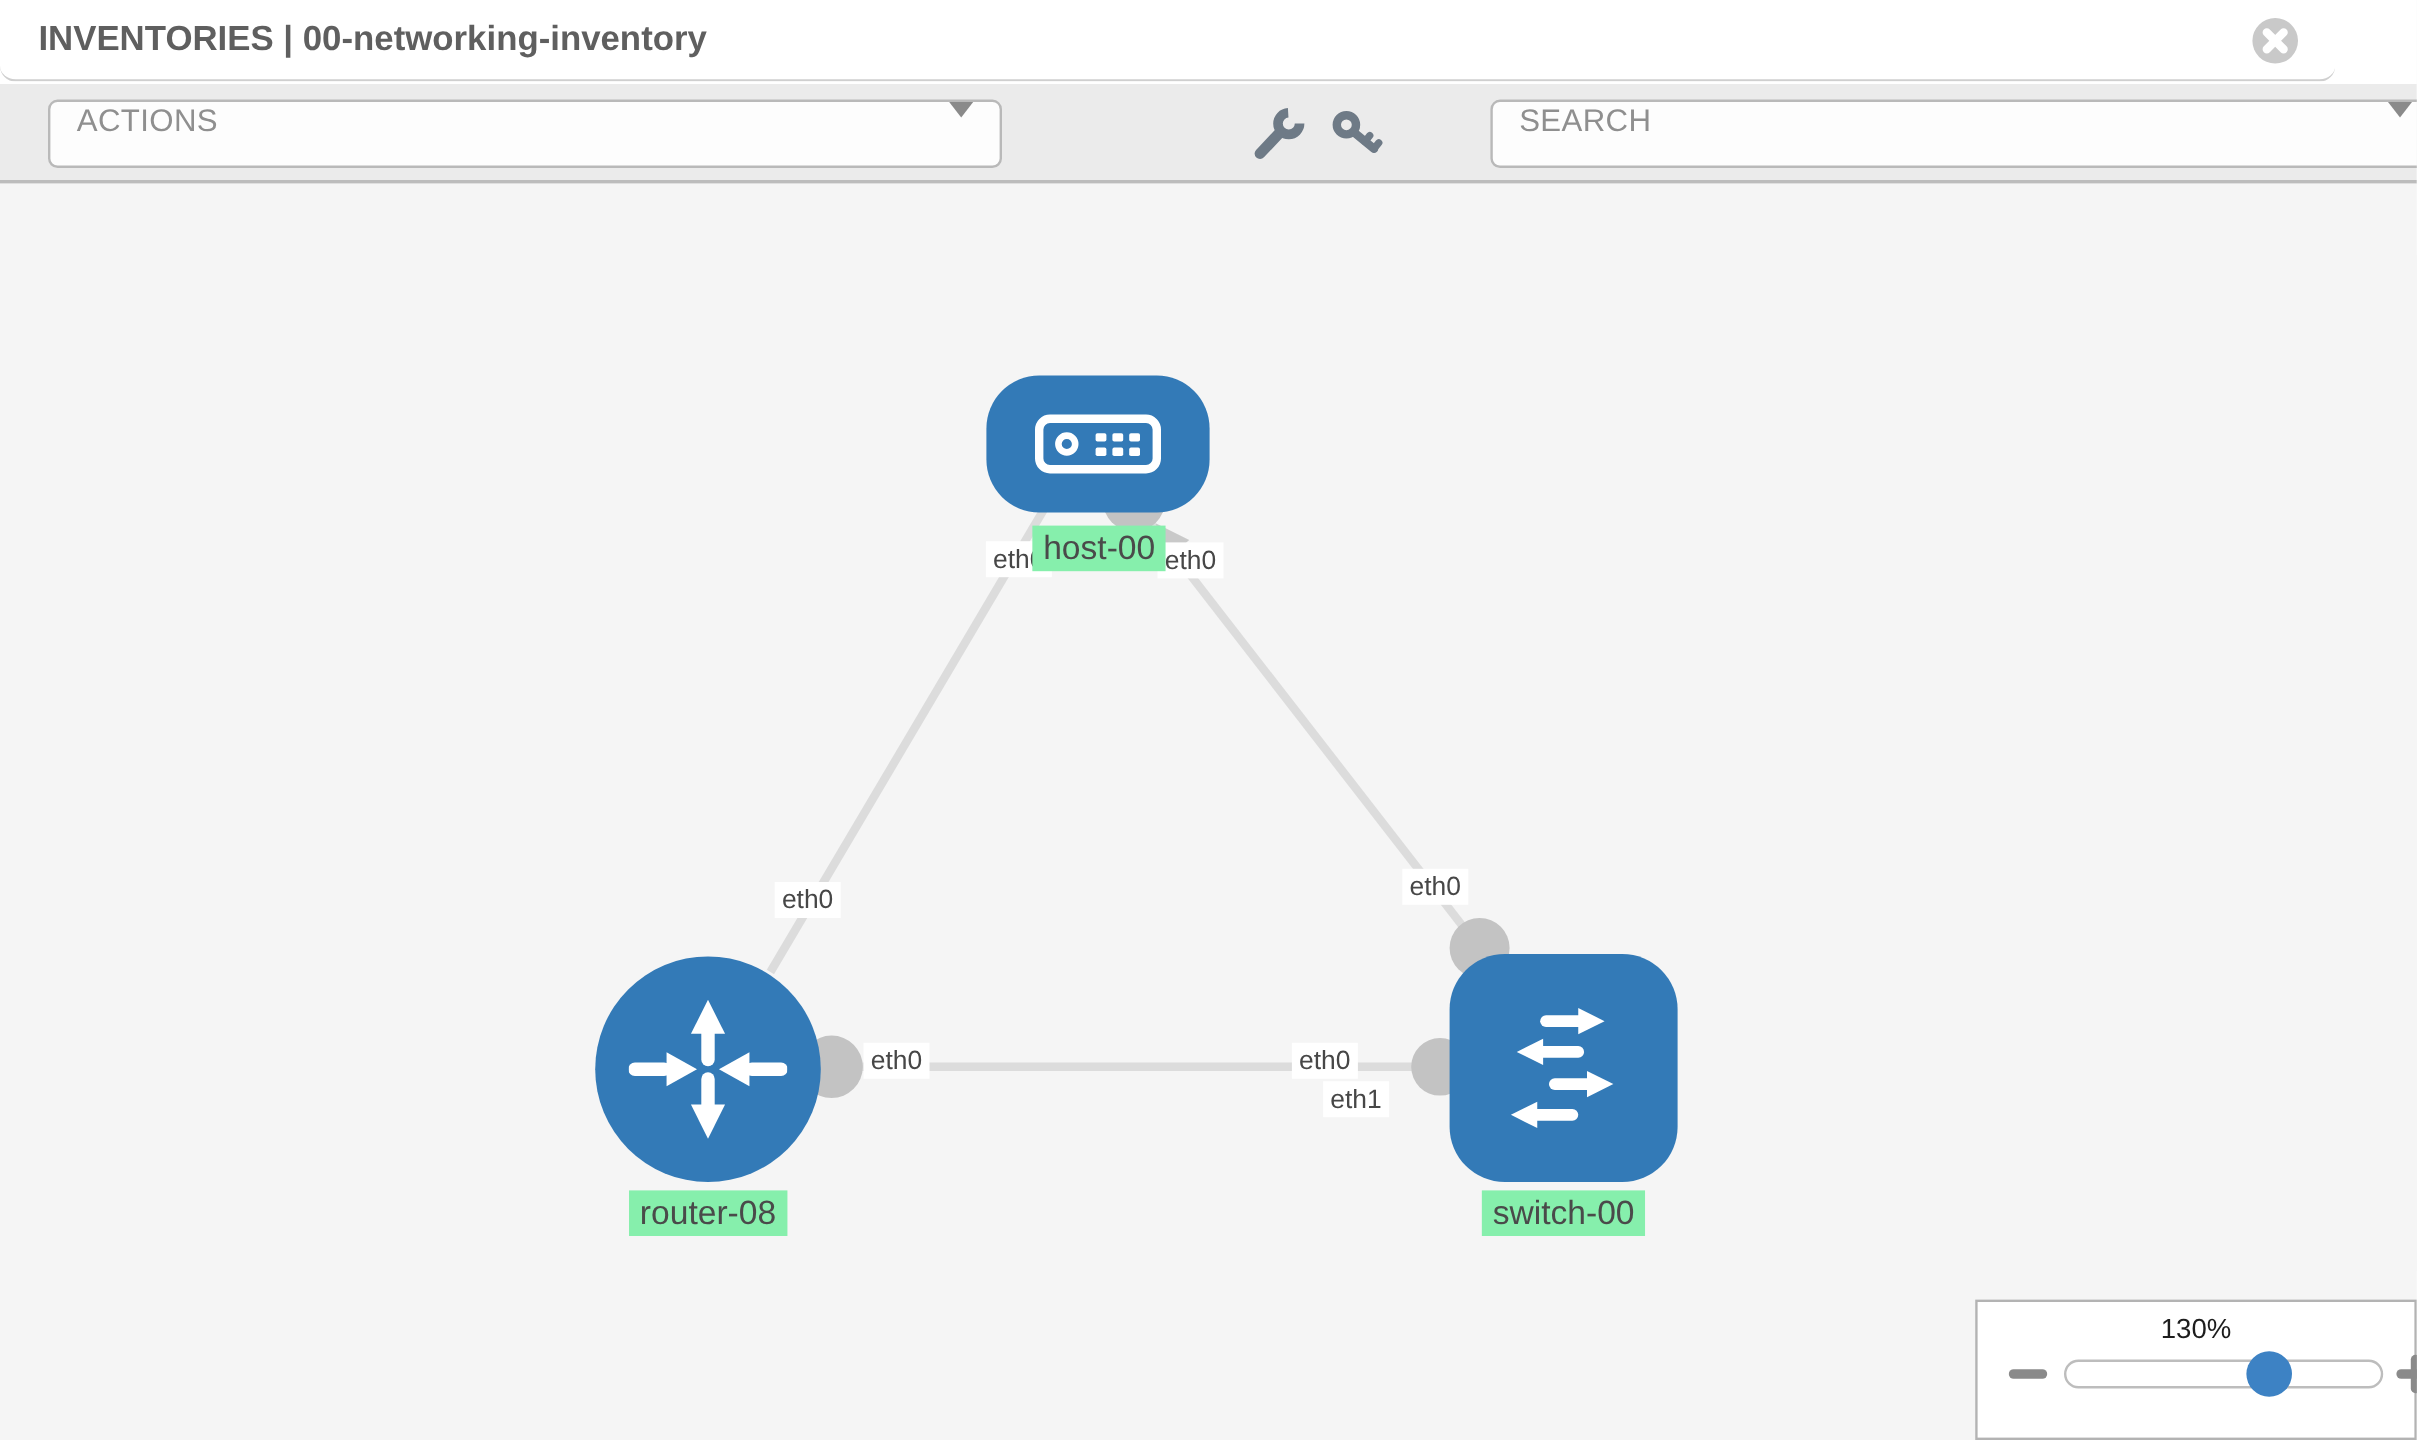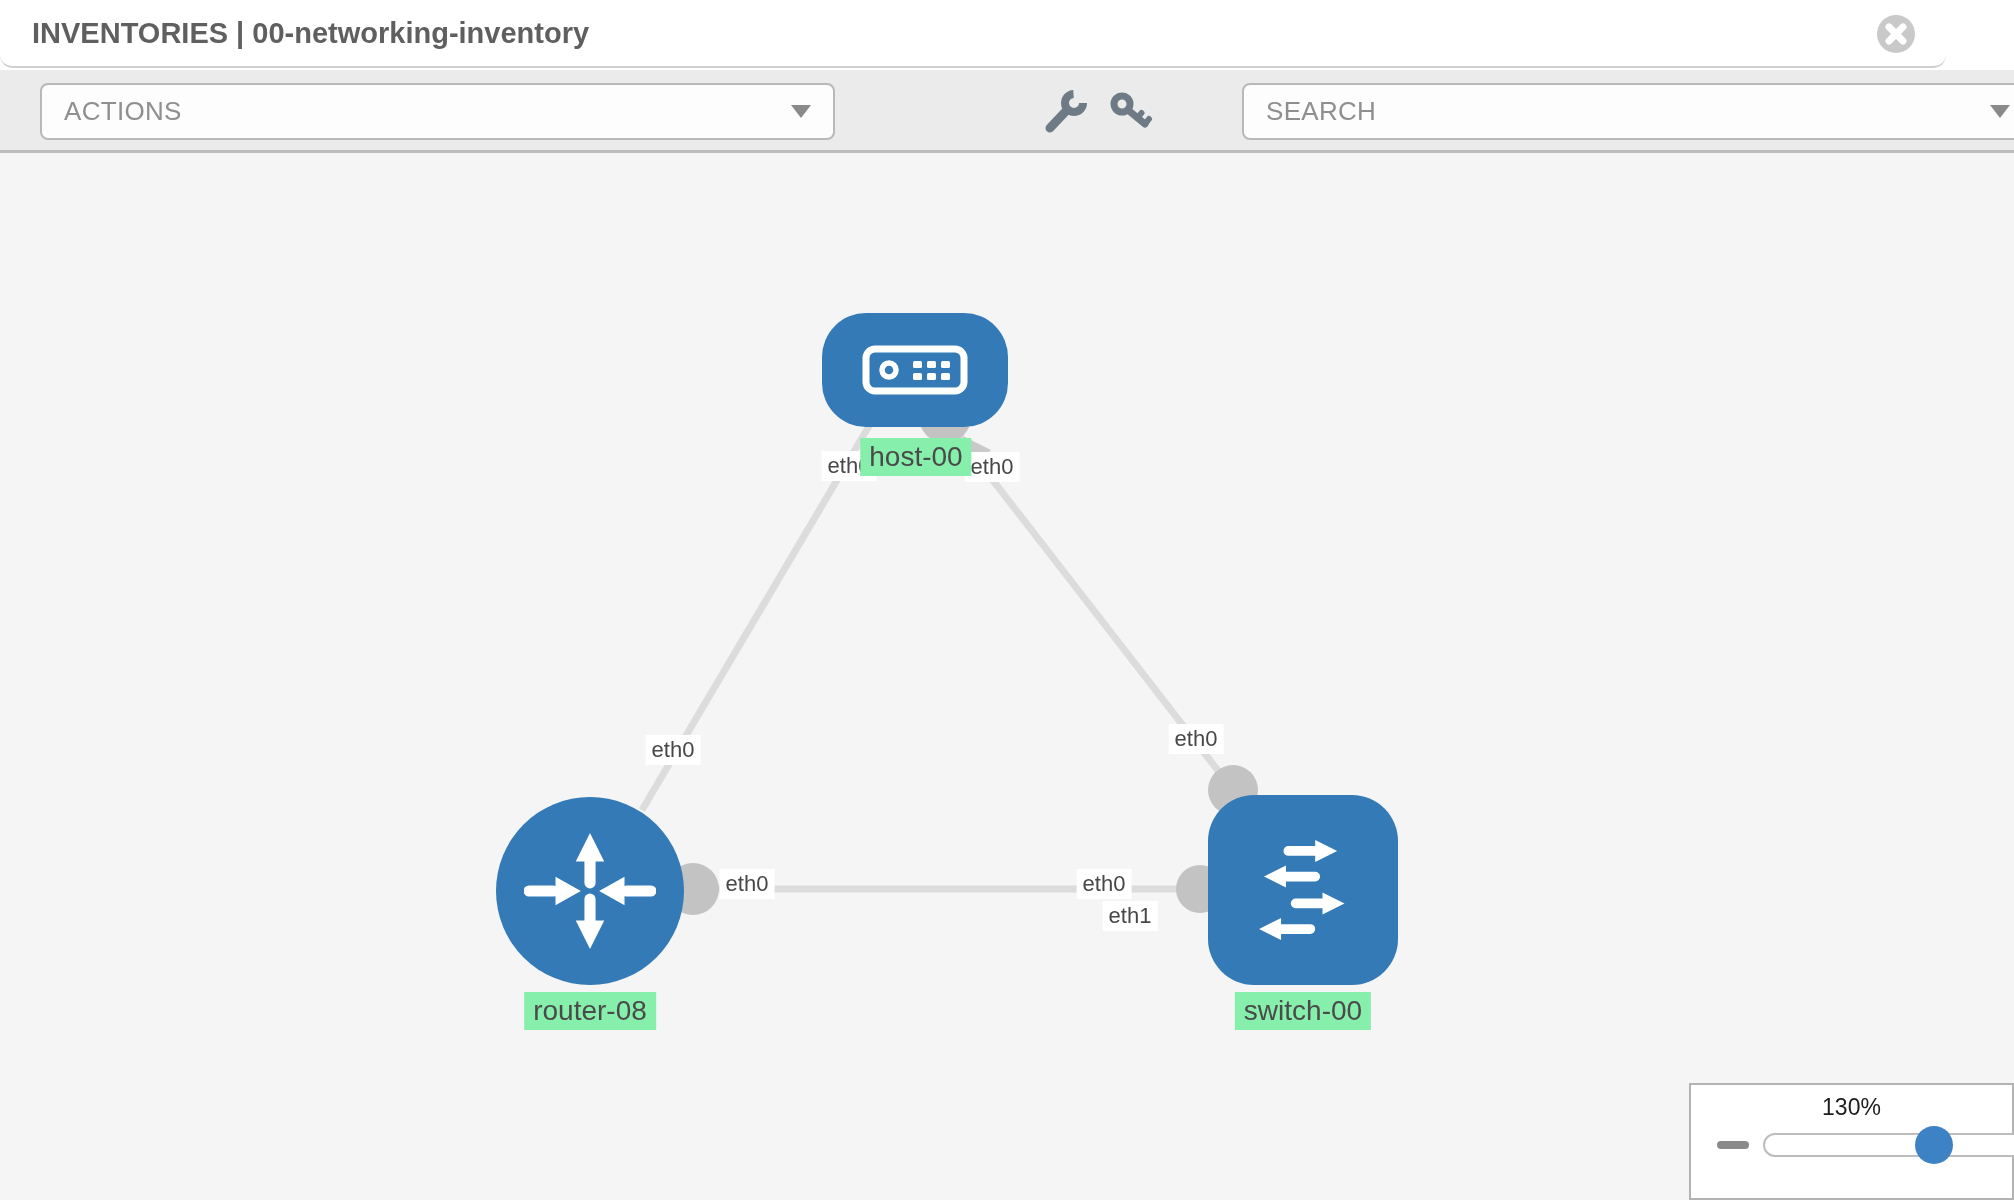--- a/index.html
+++ b/index.html
@@ -23,21 +23,21 @@
   }
 
   
   .toolbar {
     position:absolute; top:70px; left:0; width:2014px; height:83px;
     background:#ebebeb; border-bottom:3px solid #bcbcbc;
   }
   .dropdown {
     position:absolute; top:13px; height:57px;
     background:#fdfdfd; border:2px solid #b9b9b9; border-radius:8px;
-    display:flex; align-items:center; justify-content:space-between;
+    display:flex; align-items:flex-start; justify-content:space-between;
     padding:0 22px; cursor:pointer;
   }
   .dropdown .ddlabel { font-size:26px; color:#8f8f8f; letter-spacing:0.3px; }
   .caret {
     width:0; height:0;
     border-left:10px solid transparent; border-right:10px solid transparent;
     border-top:13px solid #8a8a8a;
   }
   .dd-actions { left:40px; width:795px; }
   .dd-search  { left:1242px; width:792px; }
@@ -67,21 +67,21 @@
   }
   .iflabel {
     position:absolute; transform:translate(-50%,-50%); z-index:4;
     background:#ffffff; color:#474747; font-size:22px; padding:2px 6px;
     white-space:nowrap;
   }
   .iflabel.front { z-index:6; }
 
   
   .zoom-panel {
-    position:absolute; right:0; bottom:0; width:325px; height:117px;
+    position:absolute; right:0; bottom:0; width:368px; height:117px;
     background:#ffffff; border:2px solid #b3b3b3; z-index:10;margin-left:44px;
   }
   .zoom-level {
     position:absolute; top:9px; left:0; width:100%; text-align:center;
     font-size:23px; color:#1d1d1d;
   }
   .zoom-btn { position:absolute; width:34px; height:34px; cursor:pointer; }
   .zoom-minus { left:25px; top:43px; }
   .zoom-plus  { left:348px; top:43px; }
   .bar-h { position:absolute; left:1px; top:13px; width:32px; height:8px; border-radius:4px; background:#8a8a8a; }

